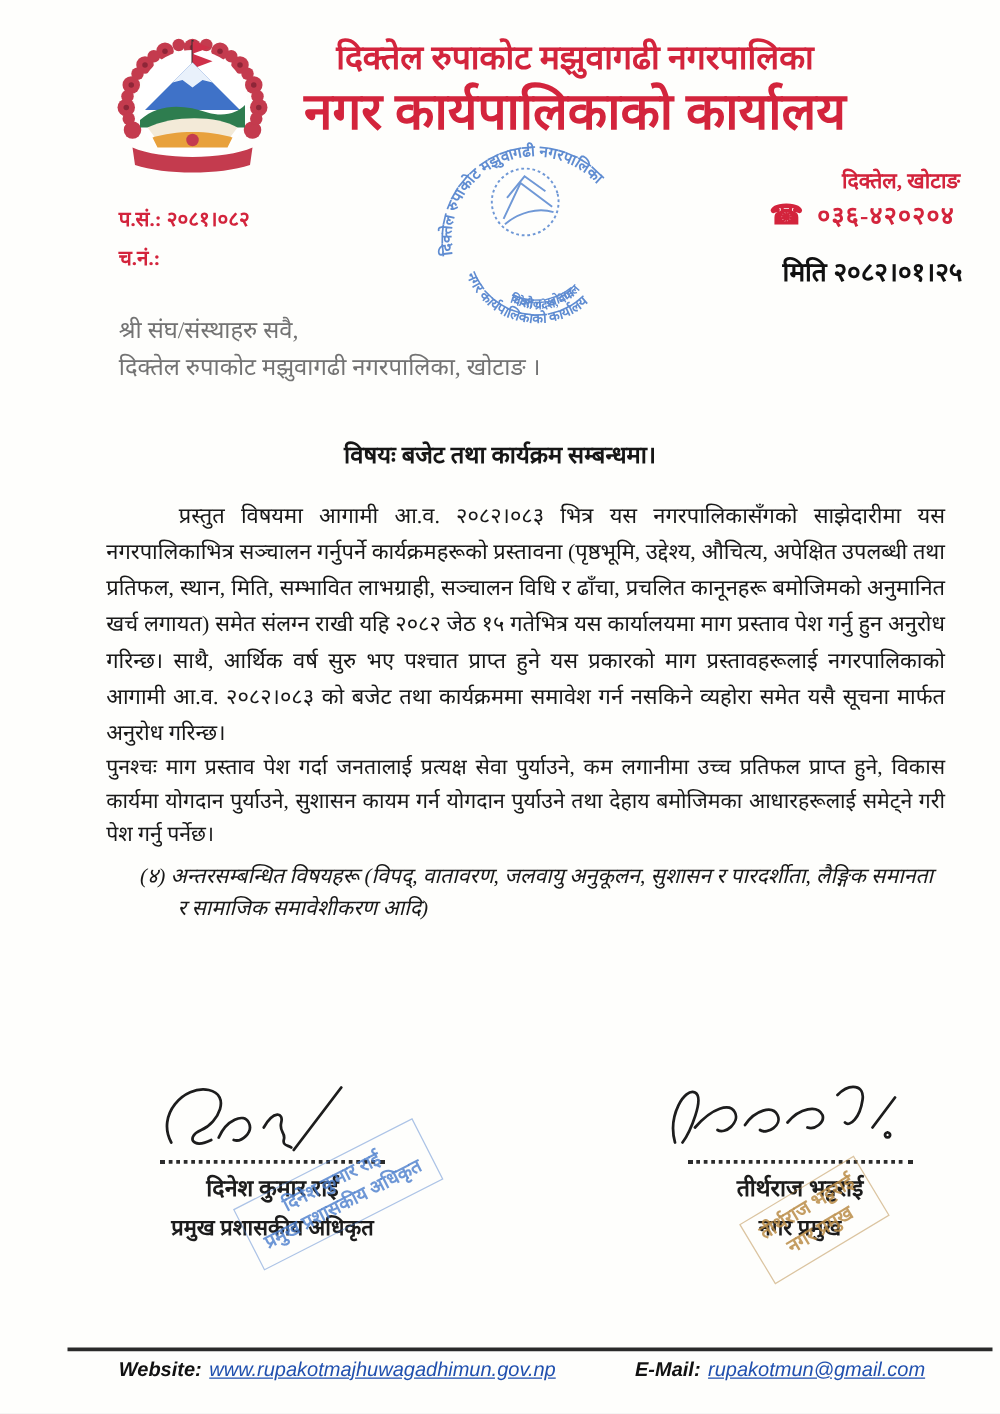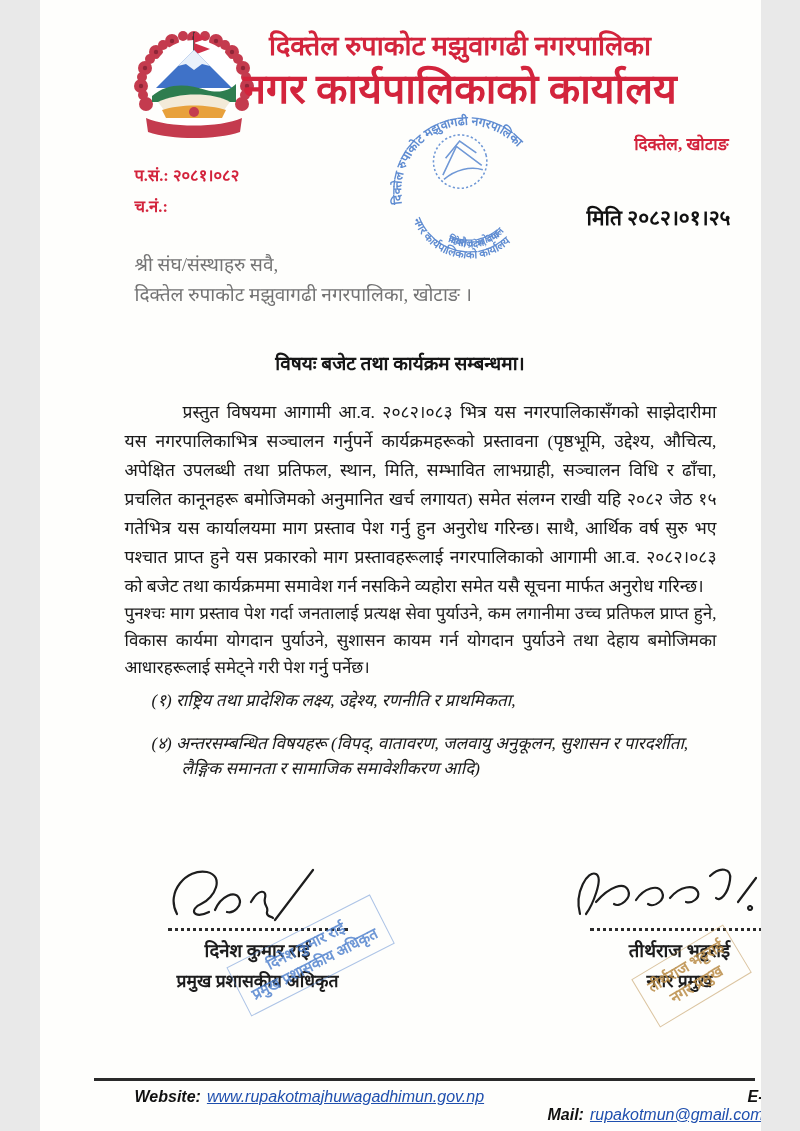--- a/index.html
+++ b/index.html
@@ -1,18 +1,18 @@
 <!DOCTYPE html>
 <html><head>
 <meta charset="utf-8">
 <style>
   html,body{margin:0;padding:0;background:#e9e9e9;}
   .page{
     position:relative;
-    width:721px;height:1131px;
+    width:800px;height:1131px;
     margin:0 auto;
     background:#fefefc;
     font-family:"Liberation Serif","DejaVu Serif",serif;
     color:#1c1c1c;
     overflow:hidden;
   }
   
   .emblem{position:absolute;left:88px;top:26px;width:132px;height:118px;}
   .header-text{position:absolute;left:190px;right:70px;top:30px;text-align:center;}
   .muni-name{font-size:27px;font-weight:bold;color:var(--red);line-height:1.2;}
@@ -123,20 +123,24 @@
     <div class="muni-name">दिक्तेल रुपाकोट मझुवागढी नगरपालिका</div>
     <div class="office-name">नगर कार्यपालिकाको कार्यालय</div>
   </div>
   <div class="location">दिक्तेल, खोटाङ</div>
 
   <div class="refblock">
     <div>प.सं.: २०८१।०८२</div>
     <div>च.नं.:</div>
   </div>
 
+  <div class="phone">
+    <span class="ph-icon">☎</span>
+    <span>०३६-४२०२०४</span>
+  </div>
   <div class="dateline">मिति २०८२।०१।२५</div>
 
   <svg class="round-stamp" viewBox="0 0 160 160">
     <defs>
       <path id="arcTop" d="M 20,90 A 60,60 0 1 1 140,90"></path>
       <path id="arcMid" d="M 26,96 A 54,54 0 0 0 134,96"></path>
       <path id="arcBot1" d="M 38,110 A 45,45 0 0 0 122,110"></path>
       <path id="arcBot2" d="M 48,122 A 37,37 0 0 0 112,122"></path>
     </defs>
     <g stroke="#4a7dcc" fill="none" stroke-width="1.4" opacity=".9">
@@ -157,21 +161,20 @@
     <div>श्री संघ/संस्थाहरु सवै,</div>
     <div>दिक्तेल रुपाकोट मझुवागढी नगरपालिका, खोटाङ ।</div>
   </div>
 
   <div class="subject">विषयः बजेट तथा कार्यक्रम सम्बन्धमा।</div>
 
   <div class="para1">प्रस्तुत विषयमा आगामी आ.व. २०८२।०८३ भित्र यस नगरपालिकासँगको साझेदारीमा यस नगरपालिकाभित्र सञ्चालन गर्नुपर्ने कार्यक्रमहरूको प्रस्तावना (पृष्ठभूमि, उद्देश्य, औचित्य, अपेक्षित उपलब्धी तथा प्रतिफल, स्थान, मिति, सम्भावित लाभग्राही, सञ्चालन विधि र ढाँचा, प्रचलित कानूनहरू बमोजिमको अनुमानित खर्च लगायत) समेत संलग्न राखी यहि २०८२ जेठ १५ गतेभित्र यस कार्यालयमा माग प्रस्ताव पेश गर्नु हुन अनुरोध गरिन्छ। साथै, आर्थिक वर्ष सुरु भए पश्चात प्राप्त हुने यस प्रकारको माग प्रस्तावहरूलाई नगरपालिकाको आगामी आ.व. २०८२।०८३ को बजेट तथा कार्यक्रममा समावेश गर्न नसकिने व्यहोरा समेत यसै सूचना मार्फत अनुरोध गरिन्छ।</div>
   <div class="postscript">पुनश्चः माग प्रस्ताव पेश गर्दा जनतालाई प्रत्यक्ष सेवा पुर्याउने, कम लगानीमा उच्च प्रतिफल प्राप्त हुने, विकास कार्यमा योगदान पुर्याउने, सुशासन कायम गर्न योगदान पुर्याउने तथा देहाय बमोजिमका आधारहरूलाई समेट्ने गरी पेश गर्नु पर्नेछ।</div>
 
   <div class="list">
-    <div class="list-item">(१) राष्ट्रिय तथा प्रादेशिक लक्ष्य, उद्देश्य, रणनीति र प्राथमिकता,</div>
     <div class="list-item">(४) अन्तरसम्बन्धित विषयहरू (विपद्, वातावरण, जलवायु अनुकूलन, सुशासन र पारदर्शीता, लैङ्गिक समानता र सामाजिक समावेशीकरण आदि)</div>
   </div>
 
   <div class="sig-block sig-left">
     <svg class="sig-scribble" width="190" height="66" viewBox="0 0 190 66">
       <path d="M14,52 C2,30 24,6 44,10 C62,14 52,36 38,42 C26,47 30,58 46,50 M52,48 C58,34 72,28 76,36 C80,44 70,52 64,50 M88,40 C96,26 104,28 102,36 C100,44 106,44 104,50 C103,55 108,54 110,56 M150,8 L112,58" fill="none" stroke="#1d1d1d" stroke-width="2.2" stroke-linecap="round"></path>
     </svg>
     <div class="dotline"></div>
     <div class="sig-name">दिनेश कुमार राई</div>
     <div class="sig-title">प्रमुख प्रशासकीय अधिकृत</div>

